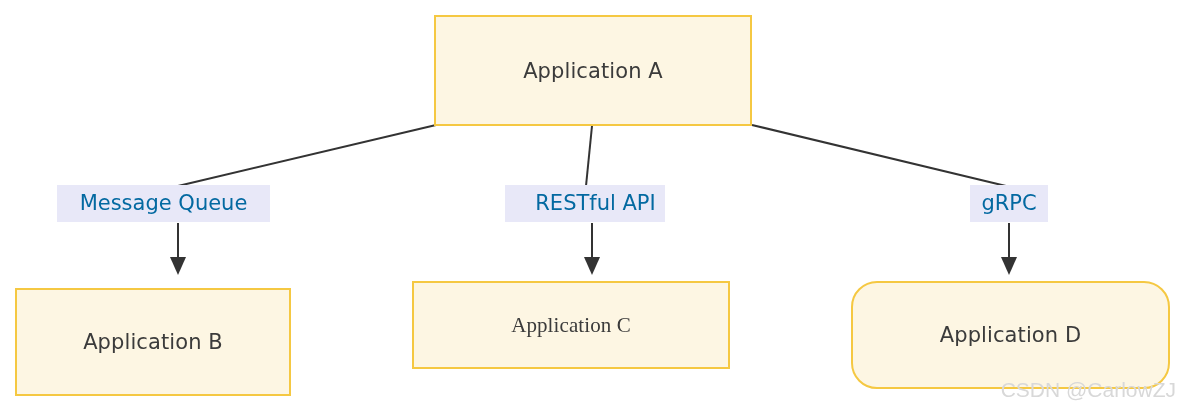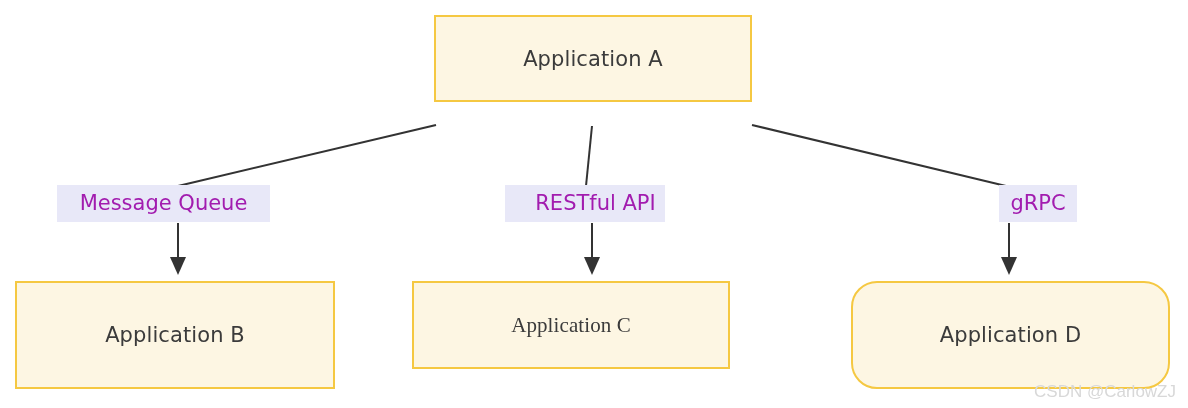--- a/index.html
+++ b/index.html
@@ -43,29 +43,29 @@
     box-sizing: border-box;
     background: #e8e8f8;
     display: flex;
     align-items: center;
     justify-content: center;
     height: 37px;
     padding: 0 3px;
   }
   .edge-label-text {
     font-size: 21px;
-    color: #a21caf;
+    color: #0369a1;
     white-space: nowrap;
     line-height: 1;
   }
   .watermark {
     position: absolute;
     right: 12px;
     bottom: 6px;
-    font-size: 17px;
+    font-size: 21px;
     color: #d8d8d8;
     font-family: "Liberation Sans", sans-serif;
     white-space: nowrap;
     user-select: none;
   }
 </style>
 </head>
 <body>
 
 <div id="canvas">
@@ -83,43 +83,43 @@
 
     <line x1="752" y1="125" x2="1006" y2="186" stroke="#333333" stroke-width="2"></line>
 
     <line x1="178" y1="223" x2="178" y2="272" stroke="#333333" stroke-width="2" marker-end="url(#arrowhead)"></line>
 
     <line x1="592" y1="223" x2="592" y2="272" stroke="#333333" stroke-width="2" marker-end="url(#arrowhead)"></line>
 
     <line x1="1009" y1="223" x2="1009" y2="272" stroke="#333333" stroke-width="2" marker-end="url(#arrowhead)"></line>
   </svg>
 
-  <div class="node" style="left:434px; top:15px; width:318px; height:87px;">
+  <div class="node" style="left:434px; top:15px; width:318px; height:111px;">
     <span class="node-label">Application A</span>
   </div>
 
-  <div class="node" style="left:15px; top:281px; width:320px; height:108px;">
+  <div class="node" style="left:15px; top:288px; width:276px; height:108px;">
     <span class="node-label">Application B</span>
   </div>
 
   <div class="node" style="left:412px; top:281px; width:318px; height:88px;font-family:Liberation Serif, serif;">
     <span class="node-label">Application C</span>
   </div>
 
   <div class="node" style="left:851px; top:281px; width:319px; height:108px;border-radius:26px;">
     <span class="node-label">Application D</span>
   </div>
 
   <div class="edge-label" style="left:57px; top:185px; width:213px;">
     <span class="edge-label-text">Message Queue</span>
   </div>
 
   <div class="edge-label" style="left:505px; top:185px; width:160px;padding-left:24px;">
     <span class="edge-label-text">RESTful API</span>
   </div>
 
-  <div class="edge-label" style="left:970px; top:185px; width:78px;margin-left:29px;">
+  <div class="edge-label" style="left:970px; top:185px; width:78px;">
     <span class="edge-label-text">gRPC</span>
   </div>
 
   <div class="watermark">CSDN @CarlowZJ</div>
 
 </div>
 
 </body></html>

